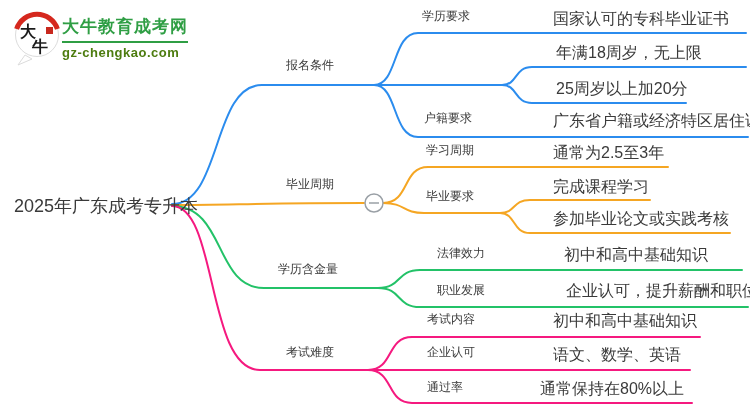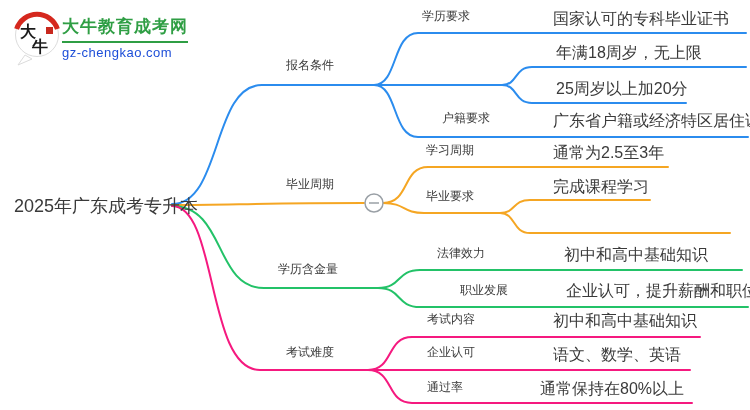--- a/index.html
+++ b/index.html
@@ -20,21 +20,21 @@
   .sub  { font-size:12px; }
   .leaf { font-size:16px; }
 
   .logo { position:absolute; left:12px; top:10px; display:flex; align-items:flex-start; }
   .logo-badge { flex:0 0 auto; }
   .logo-text { padding-top:5px; }
   .site-name {
     font-size:17px; font-weight:bold; color:#2f9e44; letter-spacing:1px;
     border-bottom:2px solid #2f9e44; padding-bottom:3px;
   }
-  .site-url { font-size:13px; font-weight:normal; color:#1d4ed8; margin-top:2px; letter-spacing:0.5px; }
+  .site-url { font-size:13px; font-weight:bold; color:#4d7c0f; margin-top:2px; letter-spacing:0.5px; }
 </style>
 </head>
 <body>
 
 <div class="stage">
 
   <svg class="connectors" width="750" height="410">
     <g fill="none" stroke-width="2" stroke-linecap="round" stroke-linejoin="round">
 
       <path stroke="#2b8cee" d="M172,204 C222,204 212,85 262,85 L374,85"></path>
@@ -85,31 +85,32 @@
 
   <div class="node branch-label" style="left:286px;top:58px">报名条件</div>
   <div class="node branch-label" style="left:286px;top:177px">毕业周期</div>
   <div class="node branch-label" style="left:278px;top:262px">学历含金量</div>
   <div class="node branch-label" style="left:286px;top:345px">考试难度</div>
 
   <div class="node sub" style="left:422px;top:9px">学历要求</div>
   <div class="node leaf" style="left:553px;top:9px">国家认可的专科毕业证书</div>
   <div class="node leaf" style="left:556px;top:43px">年满18周岁，无上限</div>
   <div class="node leaf" style="left:556px;top:79px">25周岁以上加20分</div>
-  <div class="node sub" style="left:442px;top:111px">户籍要求</div>
+  <div class="node sub" style="left:424px;top:111px">户籍要求</div>
   <div class="node leaf" style="left:553px;top:111px">广东省户籍或经济特区居住证</div>
 
   <div class="node sub" style="left:426px;top:143px">学习周期</div>
   <div class="node leaf" style="left:553px;top:143px">通常为2.5至3年</div>
   <div class="node sub" style="left:426px;top:189px">毕业要求</div>
   <div class="node leaf" style="left:553px;top:177px">完成课程学习</div>
+  <div class="node leaf" style="left:553px;top:209px">参加毕业论文或实践考核</div>
 
   <div class="node sub" style="left:437px;top:246px">法律效力</div>
   <div class="node leaf" style="left:564px;top:245px">初中和高中基础知识</div>
-  <div class="node sub" style="left:460px;top:283px">职业发展</div>
+  <div class="node sub" style="left:437px;top:283px">职业发展</div>
   <div class="node leaf" style="left:566px;top:281px">企业认可，提升薪酬和职位</div>
 
   <div class="node sub" style="left:427px;top:312px">考试内容</div>
   <div class="node leaf" style="left:553px;top:311px">初中和高中基础知识</div>
   <div class="node sub" style="left:427px;top:345px">企业认可</div>
   <div class="node leaf" style="left:553px;top:345px">语文、数学、英语</div>
   <div class="node sub" style="left:427px;top:380px">通过率</div>
   <div class="node leaf" style="left:540px;top:379px">通常保持在80%以上</div>
 
 </div>

